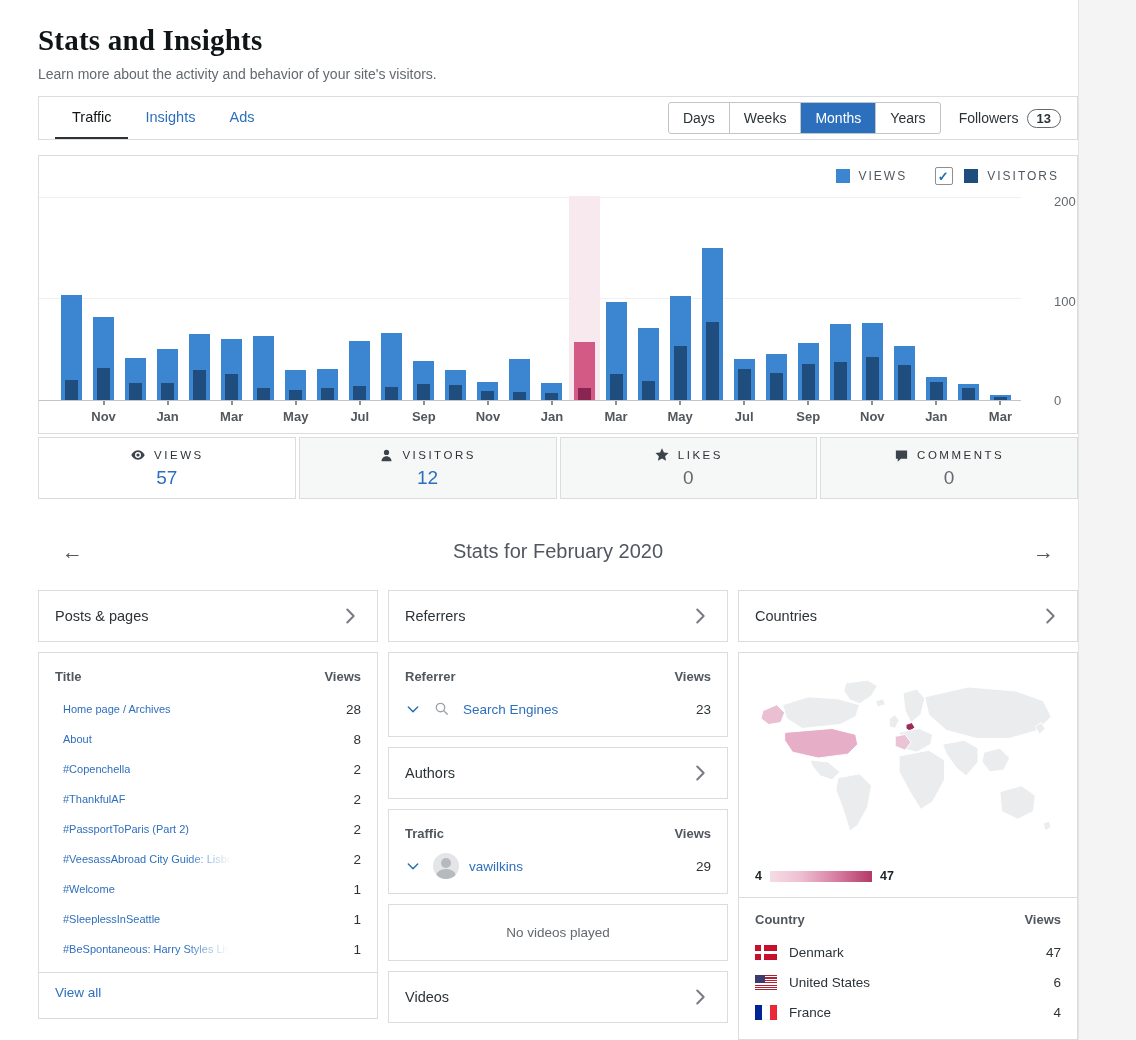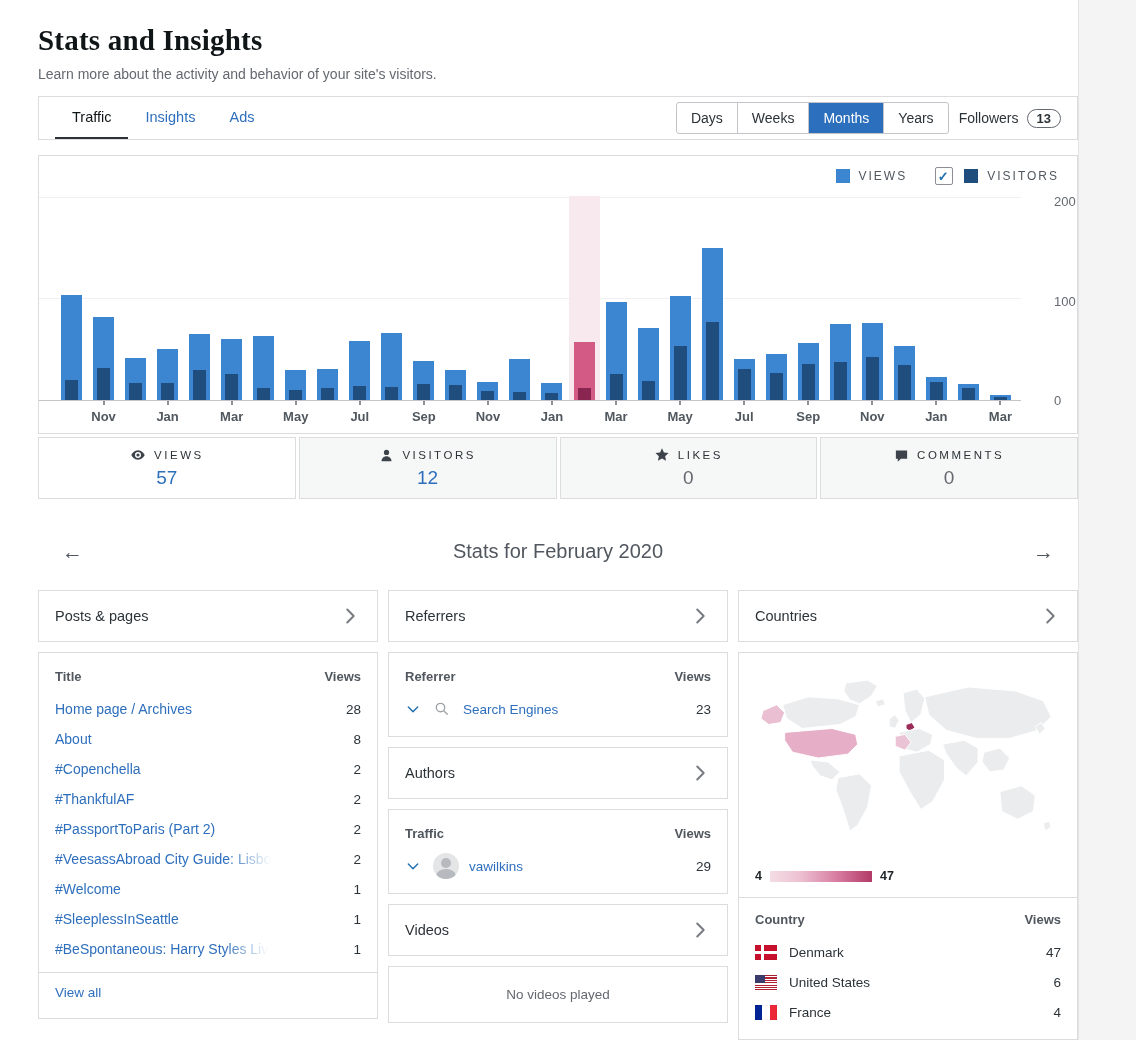--- a/index.html
+++ b/index.html
@@ -13,21 +13,21 @@
   .page-title { font-family:"Liberation Serif", serif; font-size:29px; font-weight:600; color:#101517; letter-spacing:.2px; }
   .page-sub { margin-top:9px; font-size:14px; color:#646970; }
 
   .card { background:#fff; border:1px solid #dcdcde; }
 
   
   .tabbar { margin-top:14px; height:44px; display:flex; align-items:center; padding:0 16px; }
   .tabs { display:flex; height:100%; }
   .tab { display:flex; align-items:center; padding:0 17px; font-size:14.5px; color:#2e6fbd; cursor:pointer; border-bottom:2.5px solid transparent; }
   .tab.active { color:#101517; border-bottom-color:#2c3338; }
-  .tabbar-right { margin-left:auto; display:flex; align-items:center; gap:10px;justify-content:center; }
+  .tabbar-right { margin-left:auto; display:flex; align-items:center; gap:18px;justify-content:center; }
   .segmented { display:flex; border:1px solid #c3c4c7; border-radius:3px; overflow:hidden; background:#fff; }
   .seg { padding:7px 14px; font-size:14px; color:#2c3338; border-right:1px solid #c3c4c7; cursor:pointer; }
   .seg:last-child { border-right:none; }
   .seg.active { background:#2c70bd; color:#fff; font-weight:400; }
   .followers { display:flex; align-items:center; gap:8px; font-size:14px; color:#2c3338; cursor:pointer; }
   .badge { border:1.5px solid #646970; border-radius:12px; padding:1px 9px; font-size:13px; font-weight:700; color:#2c3338; background:#fff; }
 
   
   .chart-card { margin-top:15px; padding-bottom:32px; }
   .legend { height:40px; display:flex; align-items:center; justify-content:flex-end; gap:28px; padding-right:18px; }
@@ -68,21 +68,21 @@
 
   
   .cols { margin-top:13px; display:grid; grid-template-columns:340px 340px 340px; gap:10px; align-items:start; }
   .col { display:flex; flex-direction:column; gap:10px; }
   .cardhead { height:52px; display:flex; align-items:center; justify-content:space-between; padding:0 16px; cursor:pointer; }
   .cardhead-title { font-size:14.5px; color:#2c3338; }
 
   .tbl { padding:12px 0 6px; }
   .thead { display:flex; justify-content:space-between; padding:4px 16px 10px; font-size:13px; font-weight:700; color:#50575e; }
   .trow { display:flex; justify-content:space-between; align-items:center; height:30px; padding:0 16px; position:relative; }
-  .tcell-title { font-size:14px; color:#2e6fbd; cursor:pointer; white-space:nowrap; overflow:hidden; max-width:262px; position:relative; }
+  .tcell-title { font-size:11px; color:#2e6fbd; cursor:pointer; white-space:nowrap; overflow:hidden; max-width:262px; position:relative;margin-left:8px; }
   .tcell-title.fade::after { content:''; position:absolute; right:0; top:0; bottom:0; width:52px; background:linear-gradient(90deg, rgba(255,255,255,0), #fff 85%); }
   .tcell-views { font-size:13.5px; color:#2c3338; }
   .trow.sel::before { content:''; position:absolute; left:0; top:3px; bottom:3px; width:4px; background:#2e6fbd; }
   .viewall { border-top:1px solid #dcdcde; margin-top:8px; padding:12px 16px; font-size:13.5px; color:#2e6fbd; cursor:pointer; }
 
   .refrow { display:flex; align-items:center; height:36px; padding:0 16px 6px; }
   .refrow .chev-down { margin-right:12px; cursor:pointer; display:flex; }
   .refrow .glass { margin-right:12px; display:flex; }
   .reflink { font-size:13.5px; color:#2e6fbd; cursor:pointer; flex:1; }
   .refviews { font-size:13.5px; color:#2c3338; }
@@ -468,28 +468,28 @@
             <svg width="16" height="16" viewBox="0 0 24 24">
                 <path d="M5 9l7 7 7-7" stroke="#2271b1" stroke-width="2.2" fill="none" stroke-linecap="round" stroke-linejoin="round"></path>
               </svg>
           </span>
           <span class="avatar"></span>
           <span class="reflink">vawilkins</span>
           <span class="refviews">29</span>
         </div>
       </div>
 
+      <div class="card">
+        <div class="novideos">No videos played</div>
+      </div>
       <div class="card cardhead">
         <span class="cardhead-title">Videos</span>
         <svg width="22" height="22" viewBox="0 0 24 24">
             <path d="M9 5l7 7-7 7" stroke="#787c82" stroke-width="2.2" fill="none" stroke-linecap="round" stroke-linejoin="round"></path>
           </svg>
-      </div>
-      <div class="card">
-        <div class="novideos">No videos played</div>
       </div>
     </div>
 
     <div class="col">
       <div class="card cardhead">
         <span class="cardhead-title">Countries</span>
         <svg width="22" height="22" viewBox="0 0 24 24">
             <path d="M9 5l7 7-7 7" stroke="#787c82" stroke-width="2.2" fill="none" stroke-linecap="round" stroke-linejoin="round"></path>
           </svg>
       </div>

